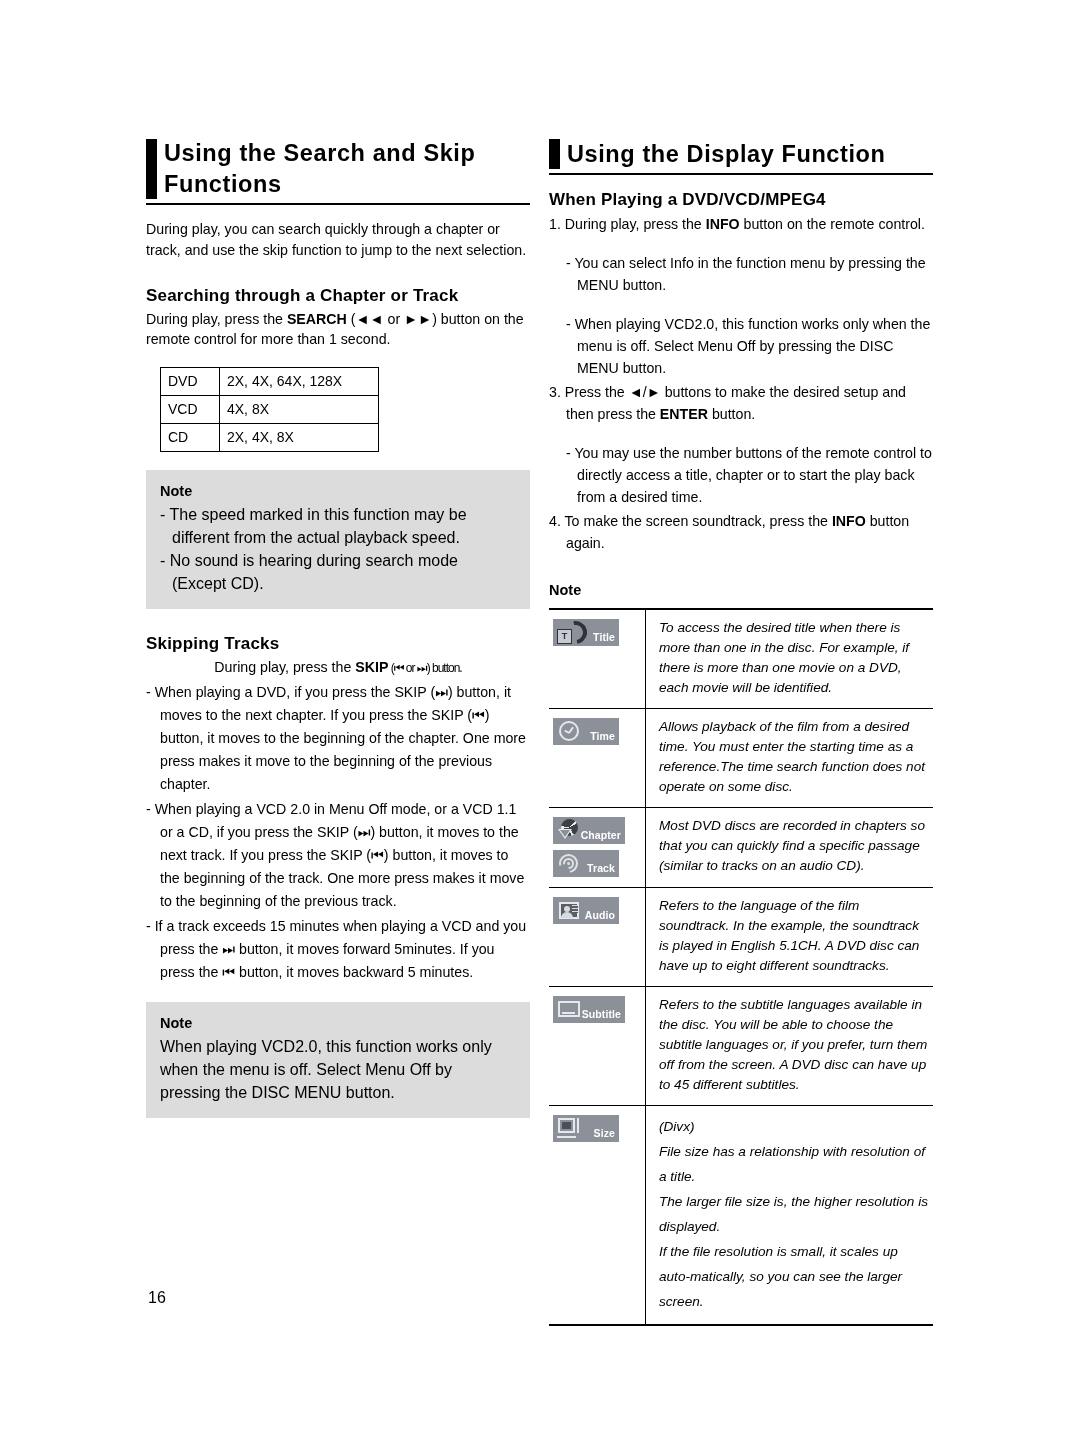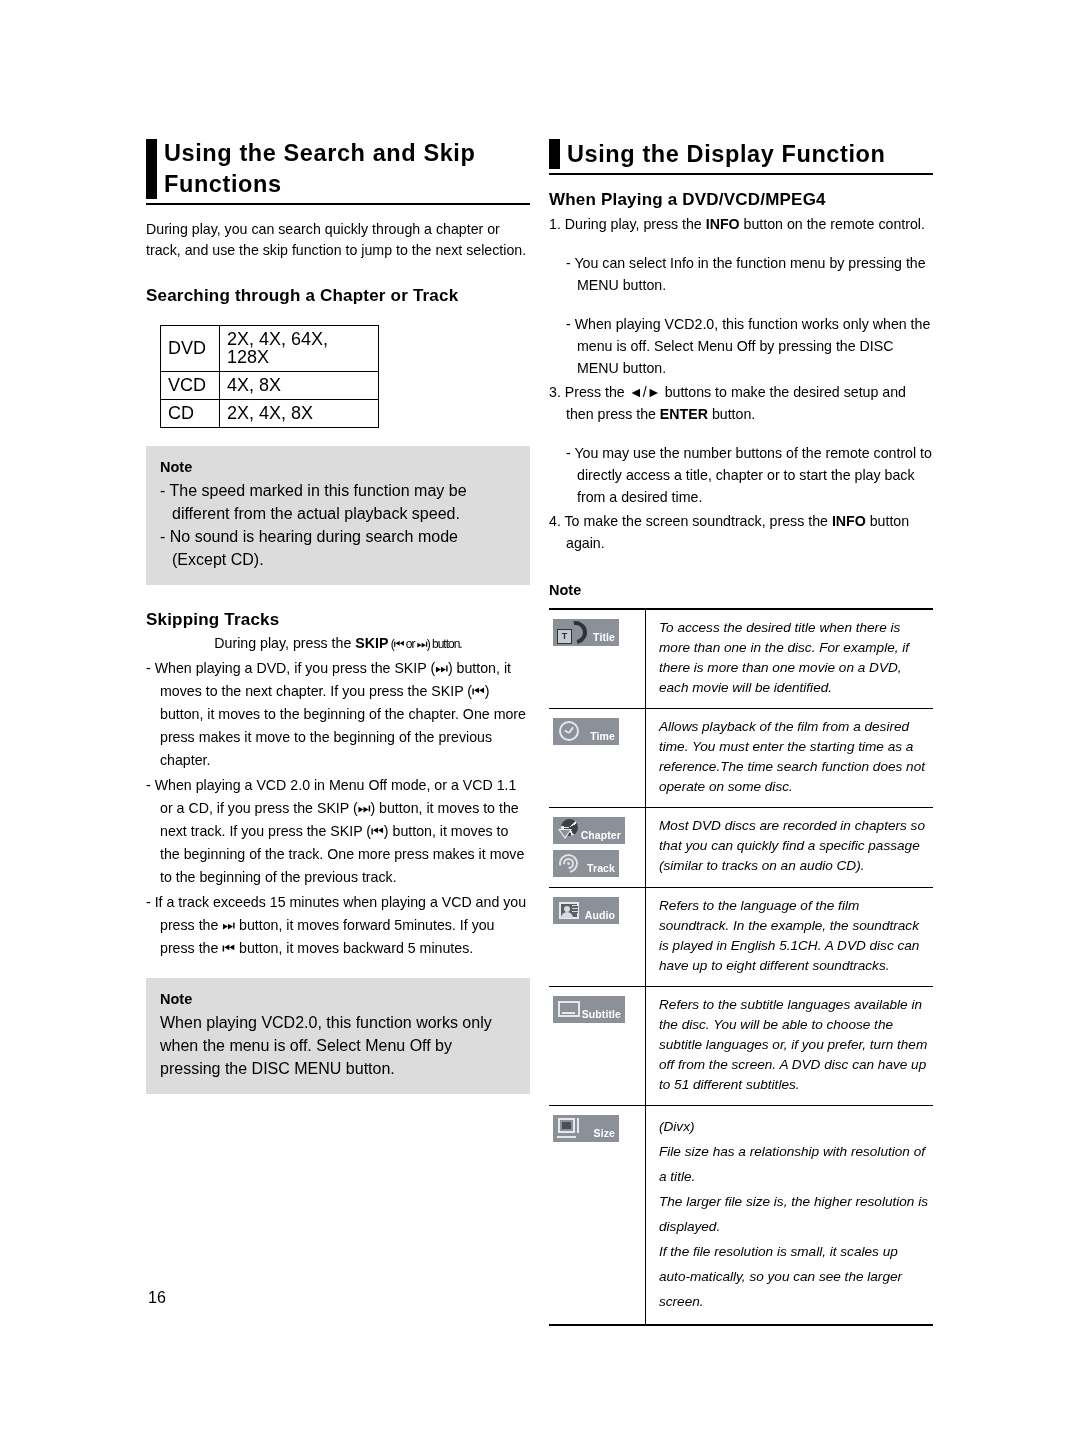--- a/index.html
+++ b/index.html
@@ -94,21 +94,21 @@
   .li.r { line-height: 22px; }
 
   
   .speed-table {
     border-collapse: collapse;
     margin-top: 18px;
     margin-left: 14px;
   }
   .speed-table td {
     border: 1.6px solid #000;
-    font-size: 18px;
+    font-size: 14px;
     line-height: 18px;
     padding: 4px 7px 5px 7px;
     vertical-align: middle;
   }
   .speed-table td.k { width: 44px; }
   .speed-table td.v { width: 144px; }
 
   
   .note-box {
     background: #dcdcdc;
@@ -378,20 +378,24 @@
 
     <div class="section-head">
       <span class="bar"></span>
       <span>Using the Search and Skip Functions</span>
     </div>
 
     <p class="body-text">During play, you can search quickly through a chapter or track, and use the skip function to jump to the next selection.</p>
 
     <div class="sub-head spaced">Searching through a Chapter or Track</div>
 
+    <p class="body-text tight">
+      <span>During play, press the </span><b>SEARCH</b><span> (◄◄ or ►►) button on the</span>
+      <span>remote control for more than 1 second.</span>
+    </p>
 
     <table class="speed-table">
       <tbody>
           <tr>
         <td class="k">DVD</td>
         <td class="v">2X, 4X, 64X, 128X</td>
       </tr>
       <tr>
         <td class="k">VCD</td>
         <td class="v">4X, 8X</td>
@@ -536,21 +540,21 @@
         <td class="icon-cell">
           <span class="badge wide">
             <span class="glyph g-subtitle">
               <span class="screen"></span>
                   <span class="cap"></span>
             </span>
             <span class="lbl">Subtitle</span>
           </span>
         </td>
         <td class="desc-cell">
-          <p>Refers to the subtitle languages available in the disc. You will be able to choose the subtitle languages or, if you prefer, turn them off from the screen. A DVD disc can have up to 51 different subtitles.</p>
+          <p>Refers to the subtitle languages available in the disc. You will be able to choose the subtitle languages or, if you prefer, turn them off from the screen. A DVD disc can have up to 45 different subtitles.</p>
         </td>
       </tr>
 
       <tr>
         <td class="icon-cell">
           <span class="badge">
             <span class="glyph g-size">
               <span class="outer"></span>
                   <span class="inner"></span>
                   <span class="varrow"></span>

